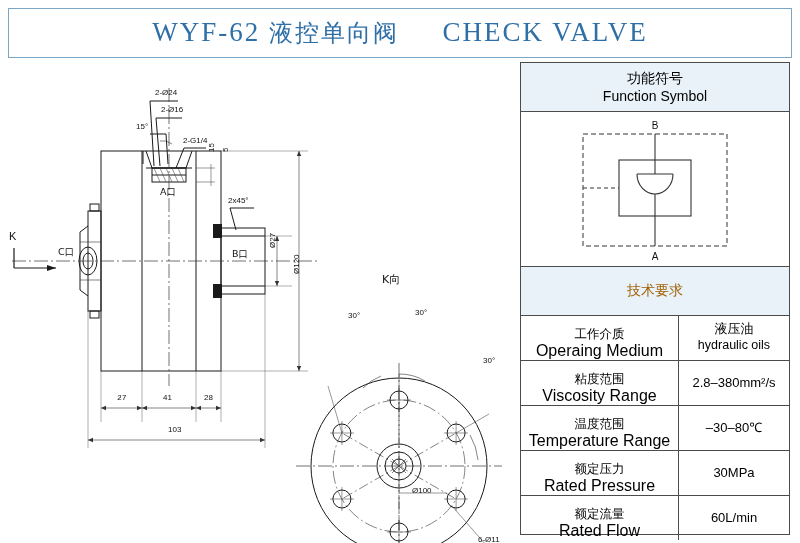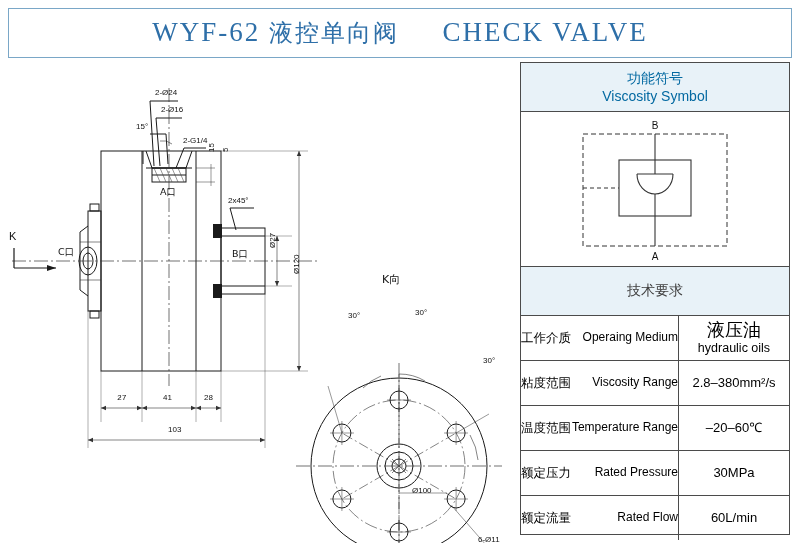--- a/index.html
+++ b/index.html
@@ -33,52 +33,52 @@
   
   .rtable{
     position:absolute;left:520px;top:62px;width:270px;height:473px;
     border:1px solid #4b4b4b;
     box-sizing:border-box;
   }
   .rt-head{
     height:48px;border-bottom:1px solid #4b4b4b;
     background:#e8f2f8;
     display:flex;flex-direction:column;align-items:center;justify-content:center;
-    color:#0369a1;
+    color:#000000;
   }
   .rt-head .l1{font-size:14px;font-family:"DejaVu Sans",sans-serif;}
   .rt-head .l2{font-size:14px;}
   .rt-symbol{
     height:154px;border-bottom:1px solid #4b4b4b;position:relative;background:#fff;
   }
   .rt-head2{
     height:48px;border-bottom:1px solid #4b4b4b;
     background:#e8f2f8;
     display:flex;flex-direction:column;align-items:center;justify-content:center;
-    color:#404040;
+    color:#a16207;
   }
   .rt-head2 .l1{font-size:14px;font-family:"DejaVu Sans",sans-serif;}
   .rt-head2 .l2{font-size:14px;}
   .rt-row{
     display:flex;height:44.0px;border-bottom:1px solid #4b4b4b;
   }
   .rt-row:last-child{border-bottom:none;}
   .rt-c1{
     width:157px;border-right:1px solid #4b4b4b;
-    display:flex;flex-direction:row;align-items:center;justify-content:space-between;
+    display:flex;flex-direction:column;align-items:center;justify-content:flex-end;
     line-height:1.15;
   }
   .rt-c2{
     flex:1;
     display:flex;flex-direction:column;align-items:center;justify-content:center;
     line-height:1.15;
   }
   .cn{font-size:12.5px;font-family:"DejaVu Sans",sans-serif;}
-  .en{font-size:12px;}
-  .val-cn{font-size:18px;font-family:Liberation Serif, serif;}
+  .en{font-size:16px;}
+  .val-cn{font-size:13px;font-family:Liberation Mono, monospace;}
   .val-en{font-size:12.5px;}
   .val-1{font-size:13px;}
 
   
   .fs{position:absolute;left:0;top:0;width:100%;height:100%;}
 
   
   .draw{position:absolute;left:0px;top:56px;width:520px;height:487px;}
   .lbl{position:absolute;font-size:8px;font-family:"Liberation Sans",sans-serif;color:#111;white-space:nowrap;}
   .lbl.cjk{font-family:"DejaVu Sans",sans-serif;}
@@ -96,21 +96,21 @@
       <span class="cjk">液控单向阀</span>
       <span class="gap"></span>
       <span>CHECK VALVE</span>
     </div>
   </div>
 
   <div class="rtable">
 
     <div class="rt-head">
       <div class="l1">功能符号</div>
-      <div class="l2">Viscosity Symbol</div>
+      <div class="l2">Function Symbol</div>
     </div>
 
     <div class="rt-symbol">
       <svg class="fs" viewBox="0 0 268 154">
 
         <rect x="62" y="22" width="144" height="112" fill="none" stroke="#333" stroke-width="1" stroke-dasharray="5,3"></rect>
 
         <rect x="98" y="48" width="72" height="56" fill="none" stroke="#333" stroke-width="1.1"></rect>
 
         <path d="M116 62 L152 62" stroke="#333" stroke-width="1.1" fill="none"></path>
@@ -152,21 +152,21 @@
         <div class="val-1">2.8–380mm²/s</div>
       </div>
     </div>
 
     <div class="rt-row">
       <div class="rt-c1">
         <div class="cn">温度范围</div>
         <div class="en">Temperature Range</div>
       </div>
       <div class="rt-c2">
-        <div class="val-1">–20–60℃</div>
+        <div class="val-1">–30–80℃</div>
       </div>
     </div>
 
     <div class="rt-row">
       <div class="rt-c1">
         <div class="cn">额定压力</div>
         <div class="en">Rated Pressure</div>
       </div>
       <div class="rt-c2">
         <div class="val-1">30MPa</div>

